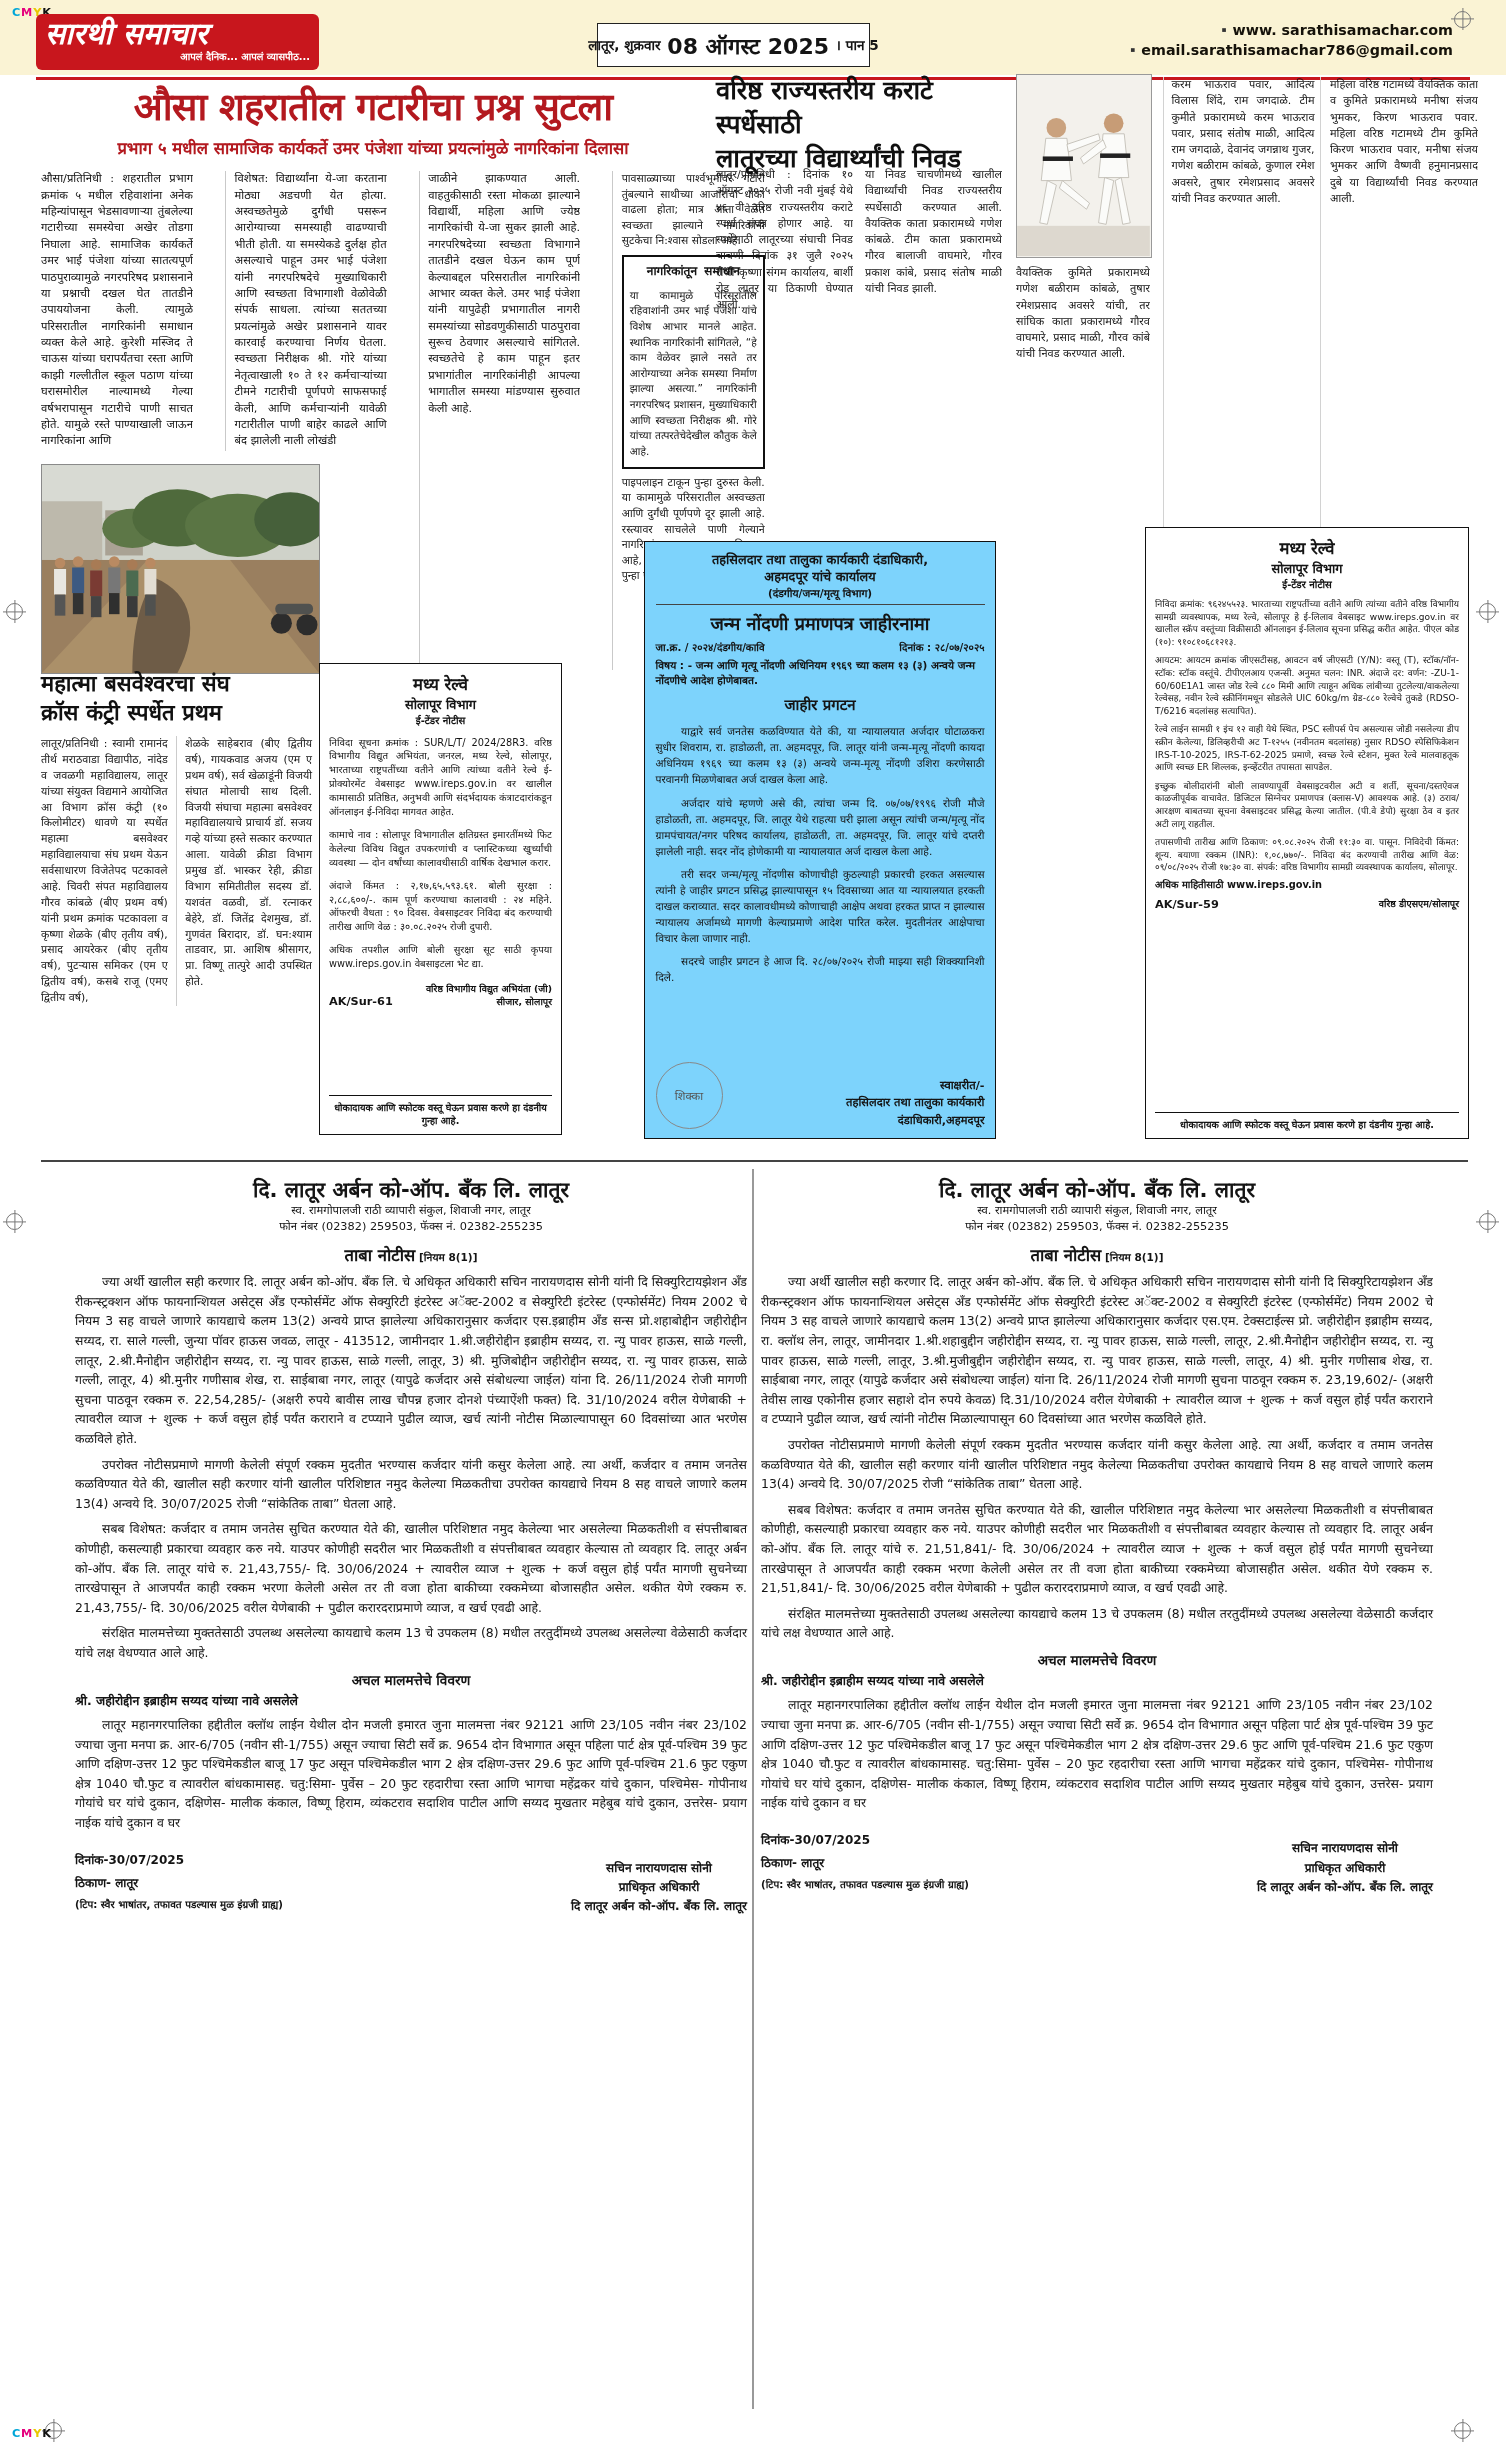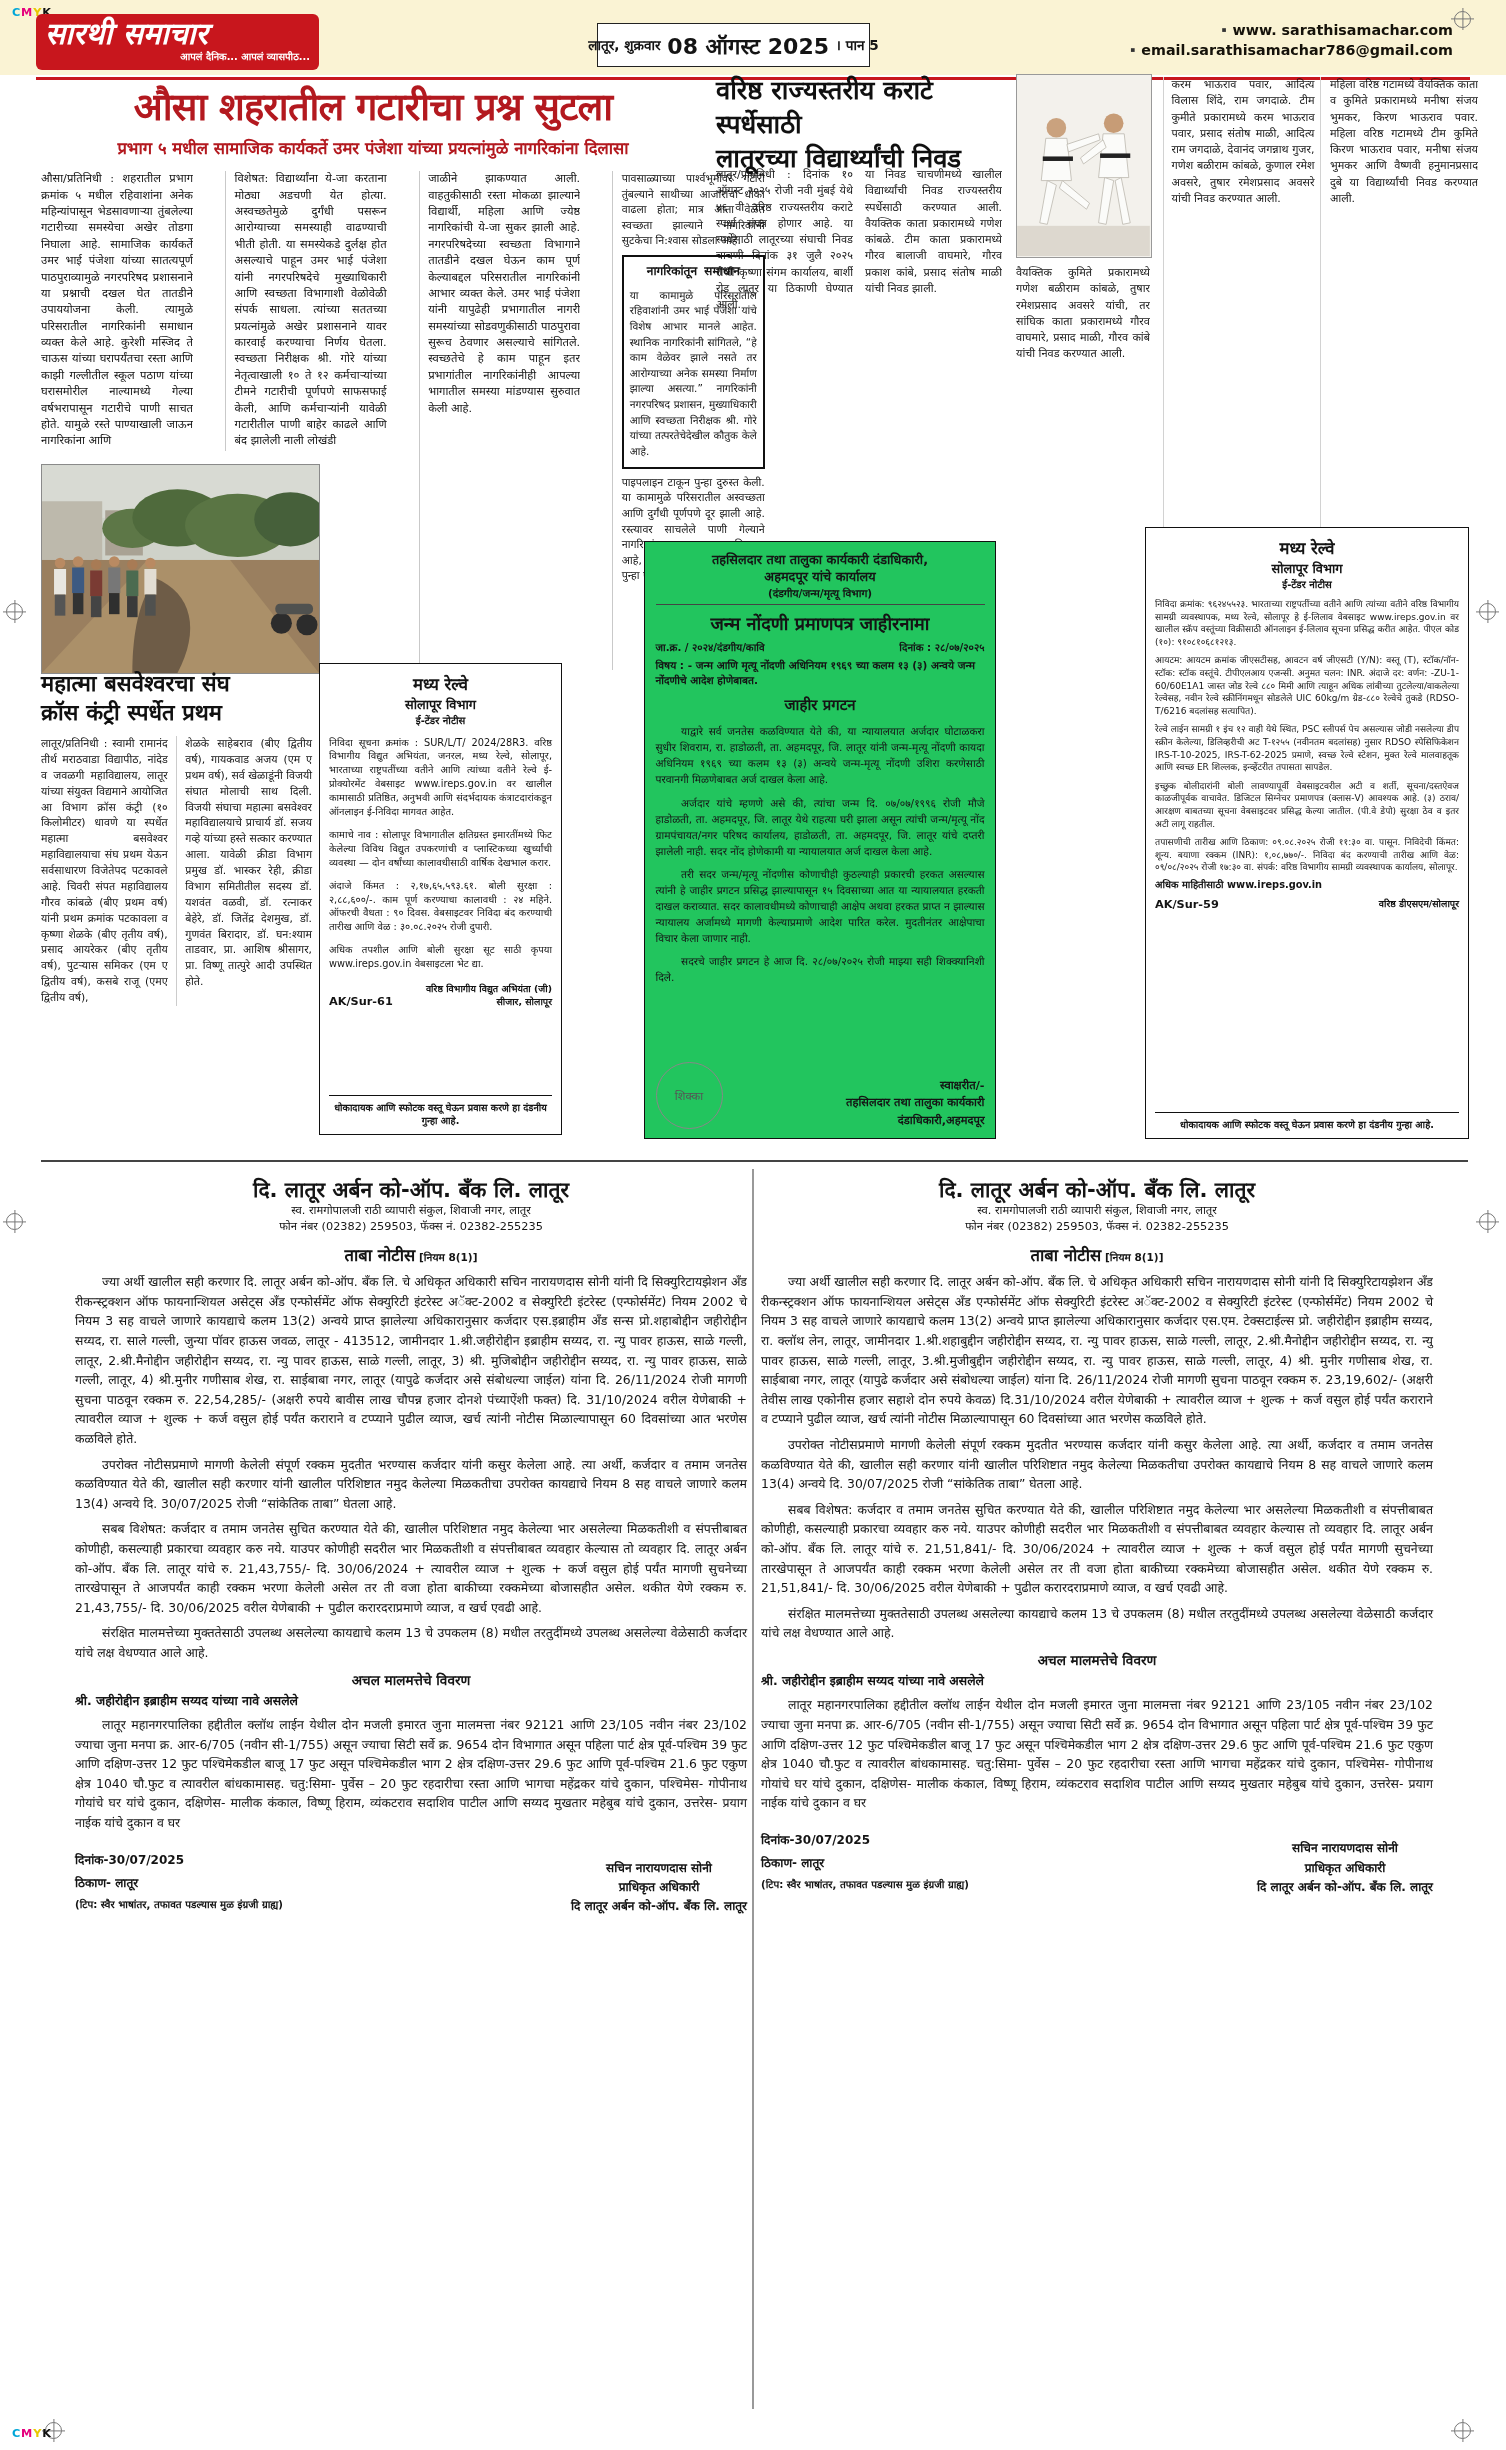--- a/index.html
+++ b/index.html
@@ -74,21 +74,21 @@
   .t61 p{font-size:9.8px;line-height:1.42;text-align:justify;margin:4.5px 0;}
   .t59 p{font-size:9px;line-height:1.4;text-align:justify;margin:3px 0;}
   .t-site{font-weight:800;font-size:9.8px;text-align:left;margin-top:1.5px;}
   .t-foot{display:flex;justify-content:space-between;align-items:flex-end;margin-top:6px;}
   .t-code{font-weight:800;font-size:11.3px;}
   .t-signer{font-size:9.4px;text-align:right;font-weight:700;line-height:1.4;}
   .t-warning{border-top:1.1px solid #111;margin-top:auto;padding-top:4.5px;font-size:9.6px;font-weight:800;text-align:center;}
 
   
   .birth{position:absolute;left:644px;top:541px;width:352px;height:598px;border:1.9px solid #111;
-         box-sizing:border-box;padding:9px 10.5px;display:flex;flex-direction:column;background:#22c55e;}
+         box-sizing:border-box;padding:9px 10.5px;display:flex;flex-direction:column;background:#7dd3fc;}
   .b-office{text-align:center;font-weight:800;font-size:12.8px;line-height:1.35;}
   .b-office3{font-weight:600;font-size:10.5px;text-align:center;border-bottom:0.8px solid #444;padding-bottom:4.5px;}
   .b-title{text-align:center;font-size:18px;font-weight:800;margin:6px 0 3px;}
   .b-refrow{display:flex;justify-content:space-between;font-size:10.2px;font-weight:600;margin:1.5px 0 4.5px;}
   .b-subject{font-size:10.5px;font-weight:700;line-height:1.45;}
   .b-proclaim{text-align:center;font-size:15px;font-weight:800;margin:6px 0;}
   .birth p{font-size:10.5px;line-height:1.52;text-align:justify;margin:3.8px 0;text-indent:25.6px;}
   .b-foot{margin-top:auto;display:flex;justify-content:space-between;align-items:flex-end;}
   .seal{width:65px;height:65px;border:1.5px solid #888;border-radius:50%;display:flex;align-items:center;justify-content:center;
         font-size:11.3px;color:#555;}

